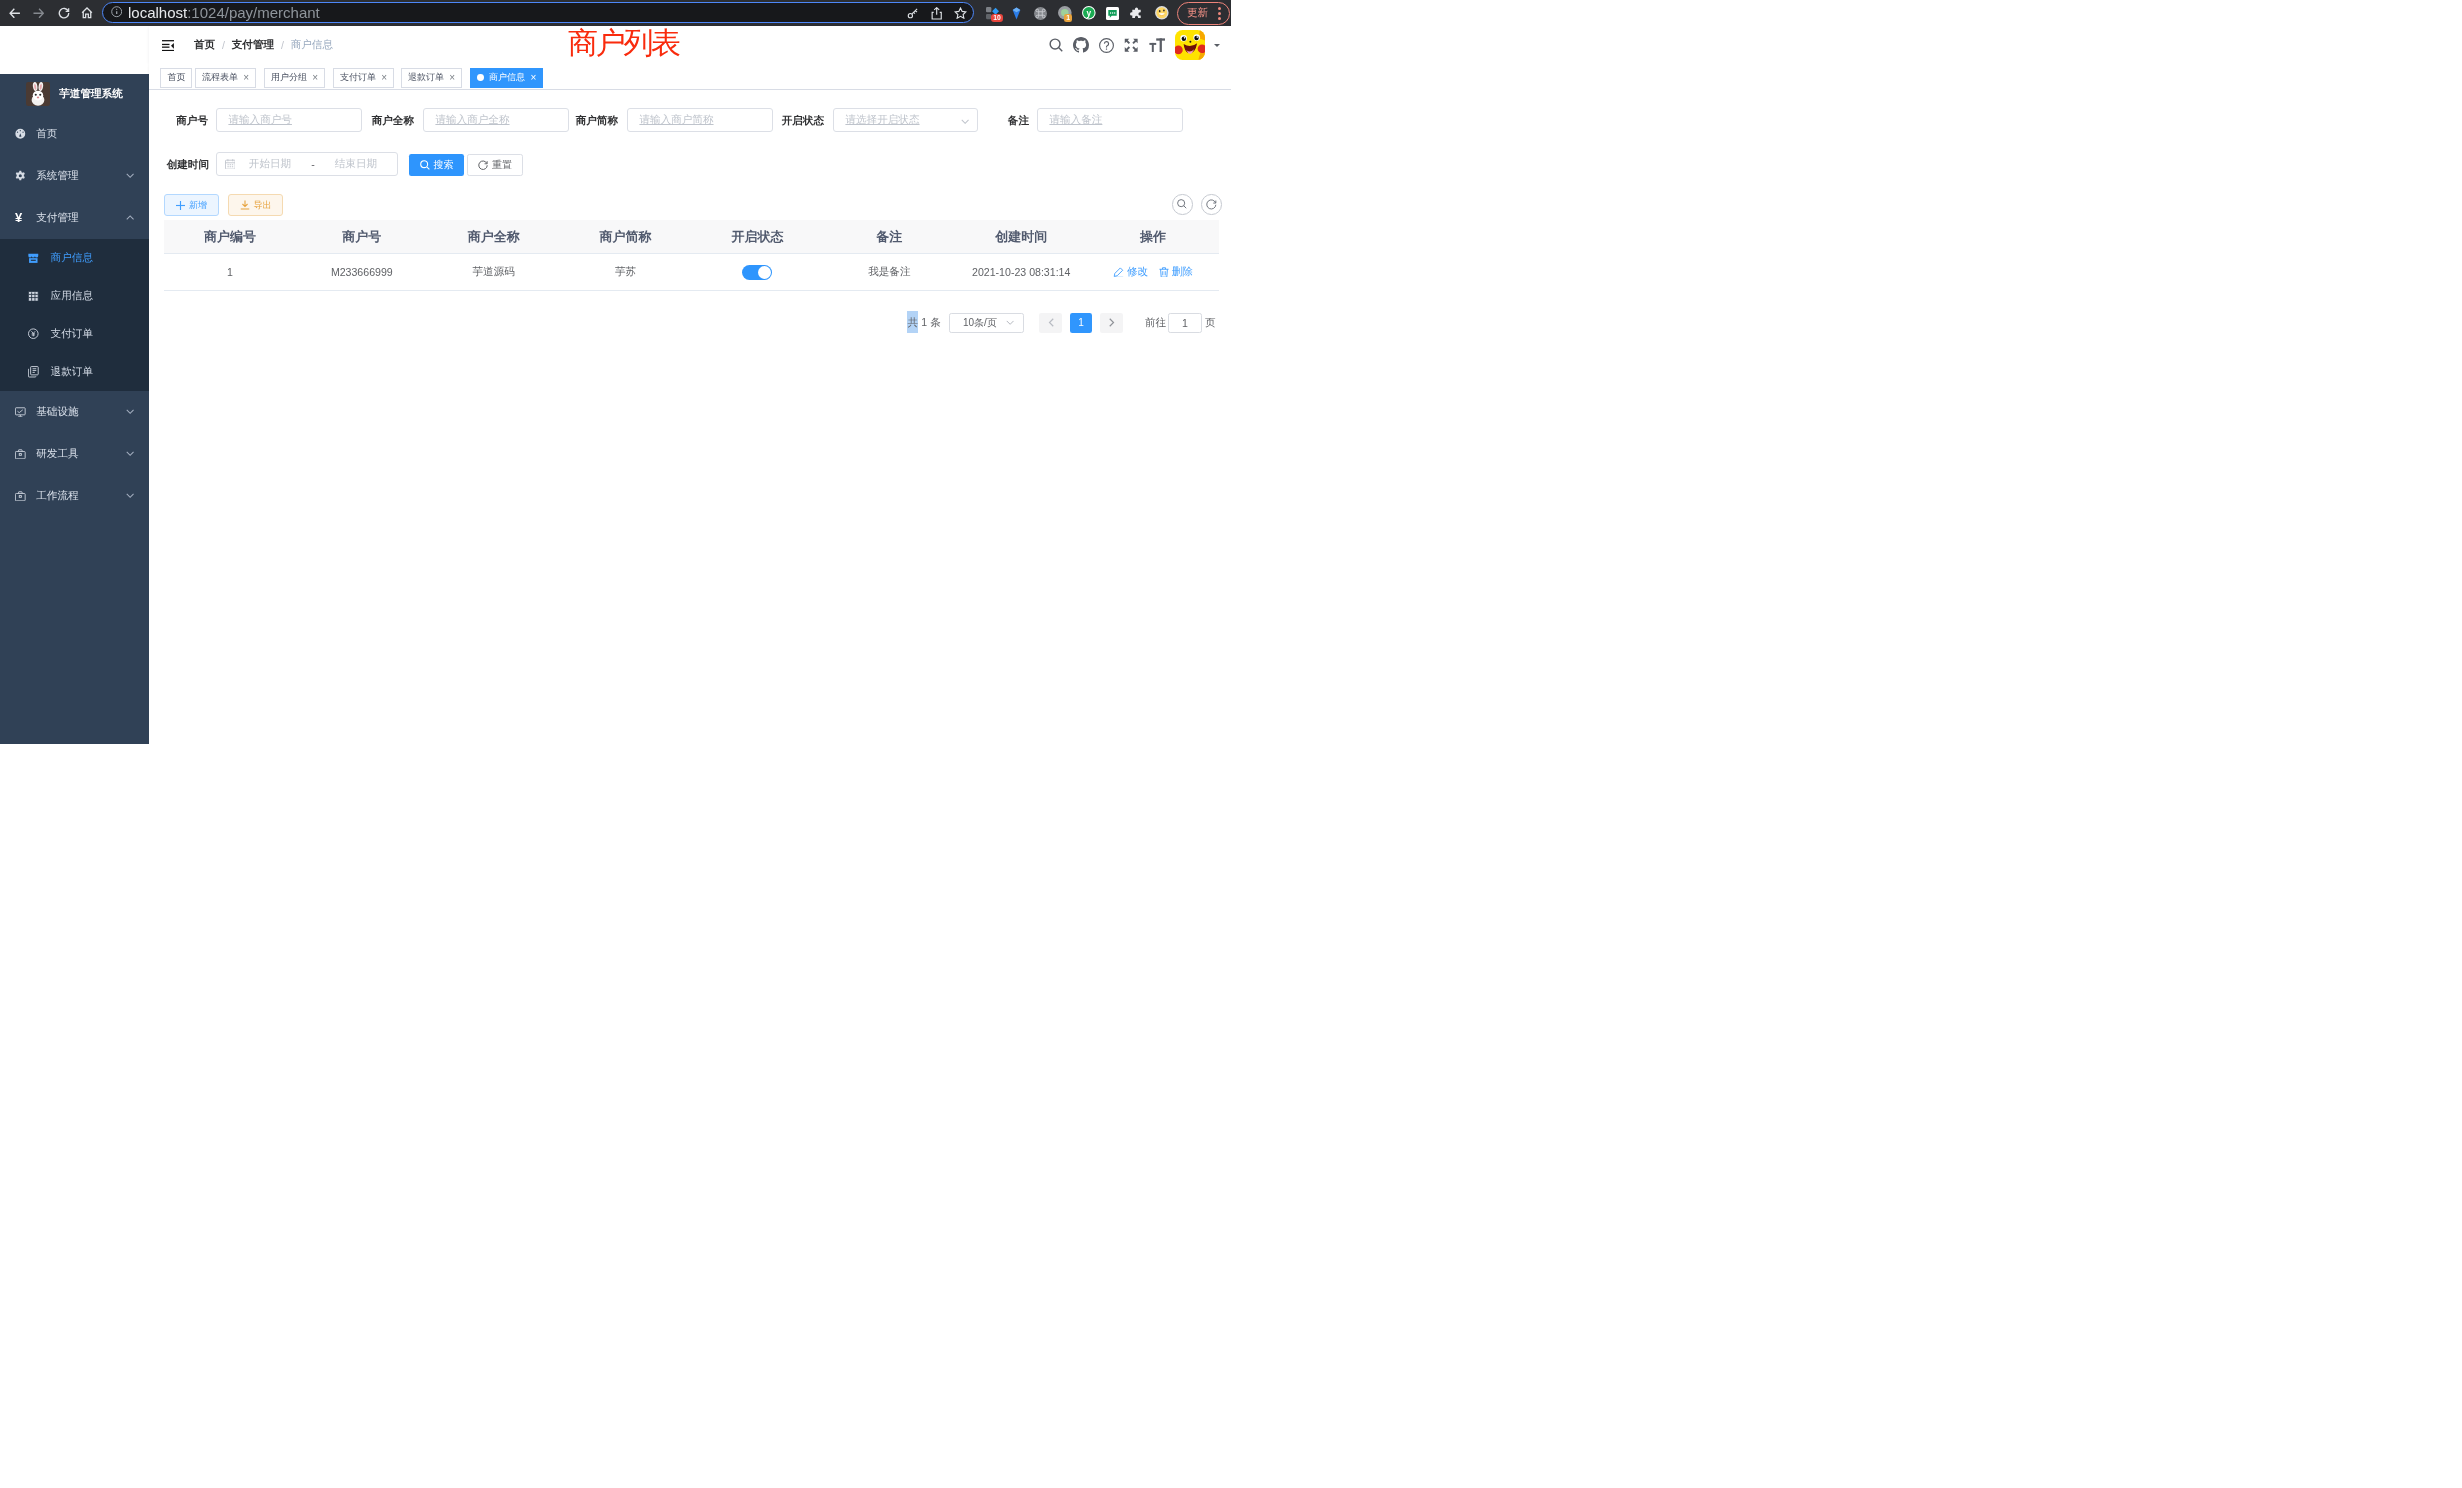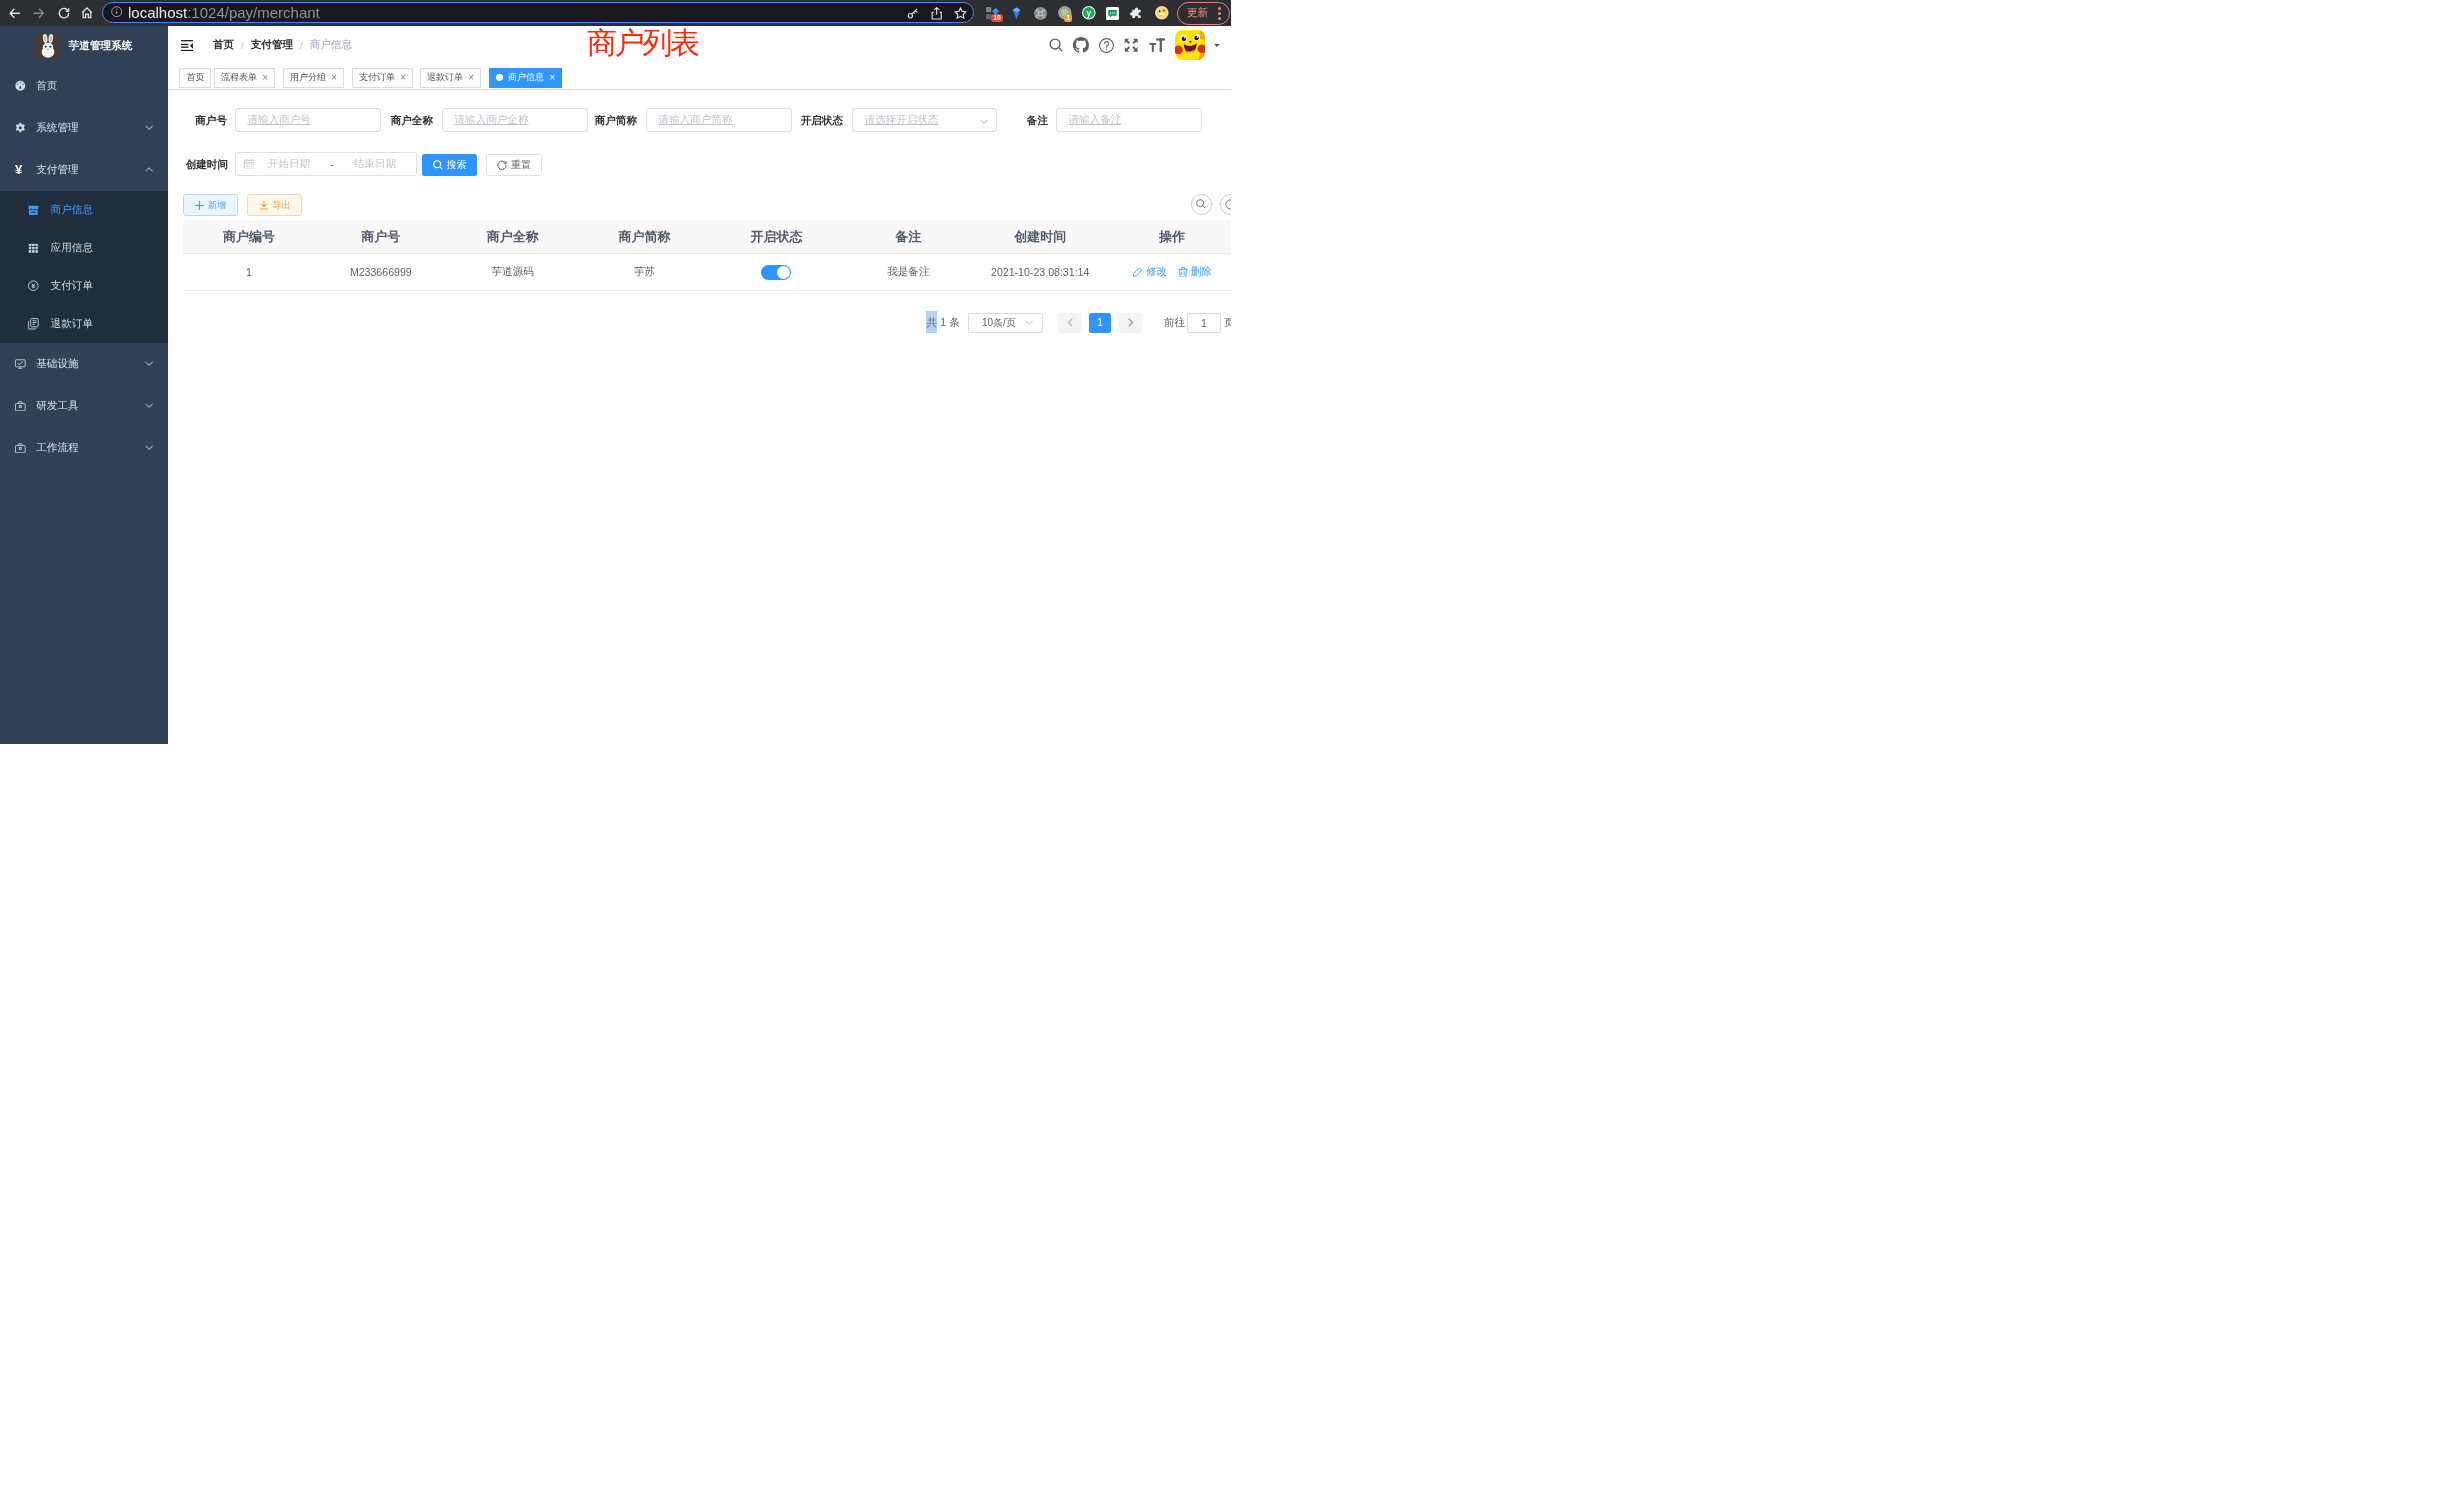--- a/index.html
+++ b/index.html
@@ -13,21 +13,21 @@
 .omni .info{margin-left:7.6px;}
 .omni .url{margin-left:6px;font-size:15px;color:#e8eaed;white-space:nowrap;}
 .omni .url .dim{color:#8f959b;}
 .chip{position:absolute;left:1177px;top:1.5px;width:53px;height:23px;border:1.5px solid #ec8379;border-radius:11.4px;color:#f29186;font-size:10.6px;display:flex;align-items:center;}
 .chip span{margin-left:9px;}
 .vdots{position:absolute;left:1218px;top:6.8px;width:3px;}
 .vdots i{display:block;width:3px;height:3px;border-radius:50%;background:#ef897e;margin-bottom:1.9px;}
 .badge{position:absolute;font-size:6.8px;color:#fff;border-radius:3px;padding:0 2.3px;height:8.3px;line-height:8.3px;font-weight:bold;}
 
 #app{position:absolute;left:0;top:26px;width:1231px;height:719px;display:flex;}
-#sidebar{width:168px;background:#304156;flex:none;}
+#sidebar{width:149px;background:#304156;flex:none;margin-top:48px;}
 #logo{height:39px;display:flex;align-items:center;justify-content:center;}
 #logo .ttl{color:#fff;font-size:10.6px;font-weight:bold;margin-left:9px;}
 .mitem{height:42px;display:flex;align-items:center;padding-left:15px;color:#dbe2ec;font-size:10.6px;position:relative;}
 .mitem .mi{width:10.6px;margin-right:10.6px;flex:none;}
 .mitem .arrow{position:absolute;right:15px;}
 .submenu{background:#1f2d3d;}
 .smitem{height:38px;display:flex;align-items:center;padding-left:28px;color:#d4dce7;font-size:10.6px;}
 .smitem .mi{width:10.6px;margin-right:12px;flex:none;}
 .smitem.on{color:#409eff;}
 #main{position:relative;flex:1;background:#fff;}
@@ -364,21 +364,21 @@
       <div class="finput" style="left:67px;top:62px;width:182px;">
         <svg style="margin-left:7.6px;" width="10.6" height="10.6" viewBox="0 0 14 14" fill="none" stroke="#c0c4cc" stroke-width="1.2">
             <rect x="0.6" y="1.6" width="12.8" height="11.8" rx="1"></rect>
             <path d="M0.6 5 H13.4 M3.8 0.2 V3 M10.2 0.2 V3"></path>
             <path d="M3.2 7.5 H5 M6.1 7.5 H7.9 M9 7.5 H10.8 M3.2 10.3 H5 M6.1 10.3 H7.9 M9 10.3 H10.8" stroke-width="1.4"></path>
           </svg>
         <span style="margin-left:13.6px;">开始日期</span>
         <span style="margin:0 0 0 20px;color:#606266;">-</span>
         <span style="margin-left:20px;">结束日期</span>
       </div>
-      <div class="btn" style="left:254px;top:64px;width:55px;background:#2e95fd;color:#fff;">
+      <div class="btn" style="left:260px;top:64px;width:55px;background:#2e95fd;color:#fff;">
         <svg width="10" height="10" viewBox="0 0 13 13" fill="none" stroke="#fff" stroke-width="1.4">
             <circle cx="5.4" cy="5.4" r="4.5"></circle>
             <path d="M8.8 8.8 L12.2 12.2"></path>
           </svg>搜索</div>
       <div class="btn" style="left:318px;top:64px;width:56px;background:#fff;border:0.8px solid #dcdfe6;color:#606266;">
         <svg width="10" height="10" viewBox="0 0 13 13" fill="none" stroke="#606266" stroke-width="1.3">
             <path d="M11.5 4.5 A5.5 5.5 0 1 0 12 6.8"></path>
             <path d="M11.9 1.5 V4.9 H8.5" stroke-width="1.2"></path>
           </svg>重置</div>
 

